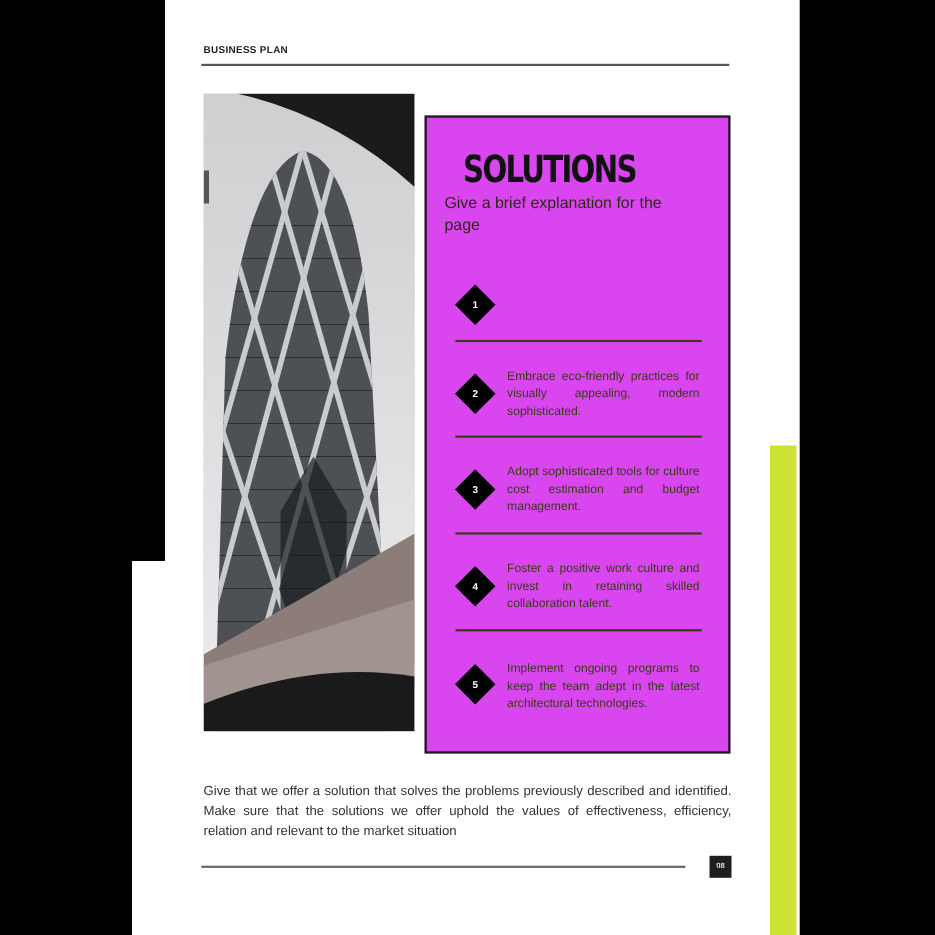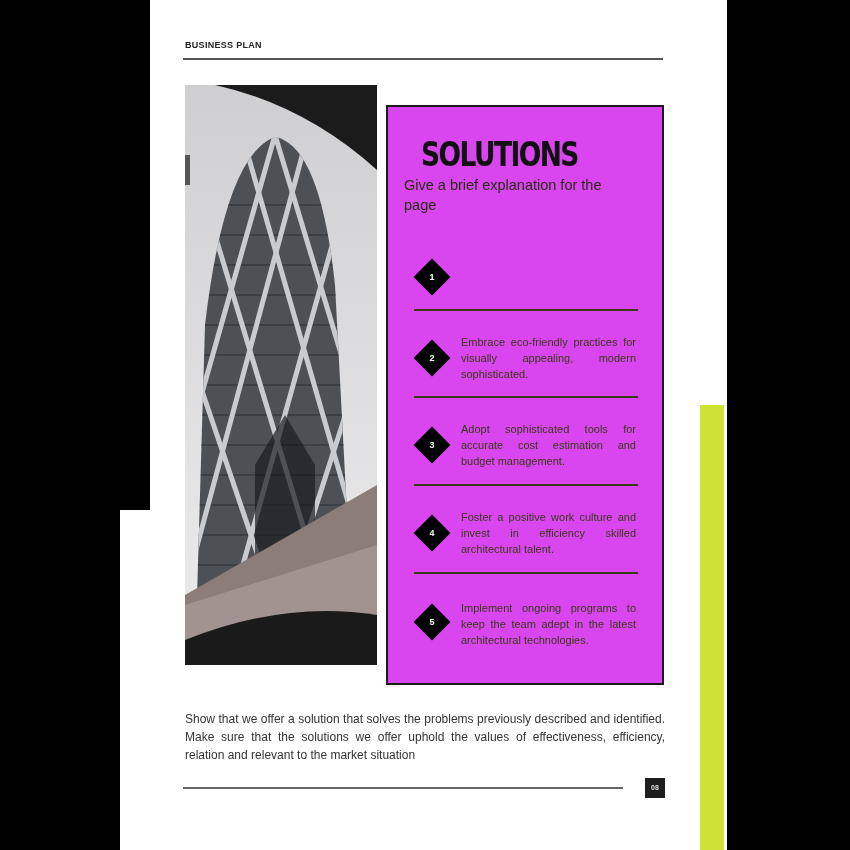--- a/index.html
+++ b/index.html
@@ -76,33 +76,33 @@
   <div class="item" style="top:227px">
     <div class="diamond" style="top:11px"></div>
     <div class="num" style="top:11px">2</div>
     <div class="text">Embrace eco-friendly practices for visually appealing, modern sophisticated.</div>
     <div class="rule" style="top:62px"></div>
   </div>
 
   <div class="item" style="top:314px">
     <div class="diamond" style="top:11px"></div>
     <div class="num" style="top:11px">3</div>
-    <div class="text">Adopt sophisticated tools for accurate cost estimation and budget management.</div>
+    <div class="text">Adopt sophisticated tools for culture cost estimation and budget management.</div>
     <div class="rule" style="top:63px"></div>
   </div>
 
   <div class="item" style="top:402px">
     <div class="diamond" style="top:11px"></div>
     <div class="num" style="top:11px">4</div>
-    <div class="text">Foster a positive work culture and invest in efficiency skilled architectural talent.</div>
+    <div class="text">Foster a positive work culture and invest in retaining skilled collaboration talent.</div>
     <div class="rule" style="top:63px"></div>
   </div>
 
   <div class="item" style="top:493px">
     <div class="diamond" style="top:9px"></div>
     <div class="num" style="top:9px">5</div>
     <div class="text">Implement ongoing programs to keep the team adept in the latest architectural technologies.</div>
   </div>
 </div>
 
-<div class="footer-text">Show that we offer a solution that solves the problems previously described and identified. Make sure that the solutions we offer uphold the values of effectiveness, efficiency, relation and relevant to the market situation</div>
+<div class="footer-text">Give that we offer a solution that solves the problems previously described and identified. Make sure that the solutions we offer uphold the values of effectiveness, efficiency, relation and relevant to the market situation</div>
 <div class="footer-rule"></div>
 <div class="page-num">08</div>
 
 </body></html>

